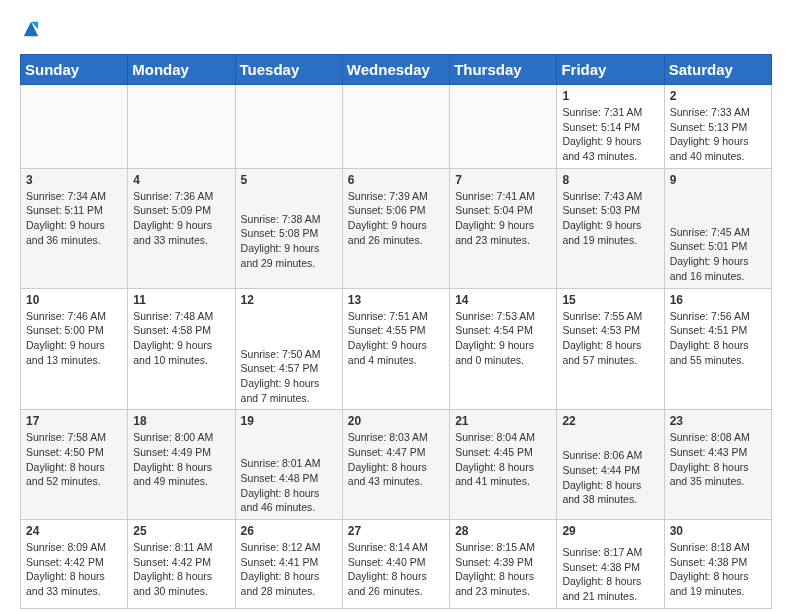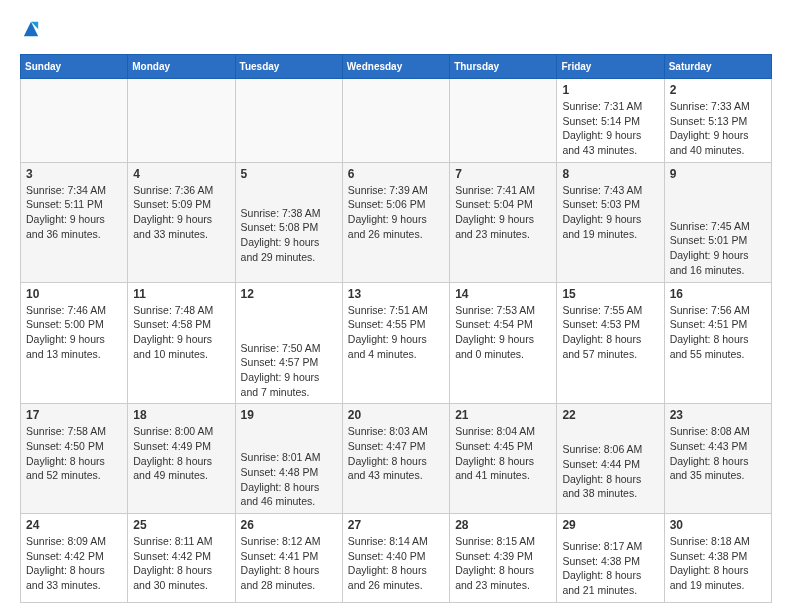--- a/index.html
+++ b/index.html
@@ -48,21 +48,21 @@
       color: #555;
     }
     .calendar {
       width: 100%;
       border-collapse: collapse;
       border: 1px solid #ccc;
     }
     .calendar th {
       background-color: #2a6fc4;
       color: #fff;
-      font-size: 10px;
+      font-size: 15px;
       padding: 6px 4px;
       text-align: left;
       border: 1px solid #1a5fb0;
     }
     .calendar td {
       vertical-align: top;
       border: 1px solid #ccc;
       padding: 4px 5px;
       font-size: 10.5px;
       color: #333;

